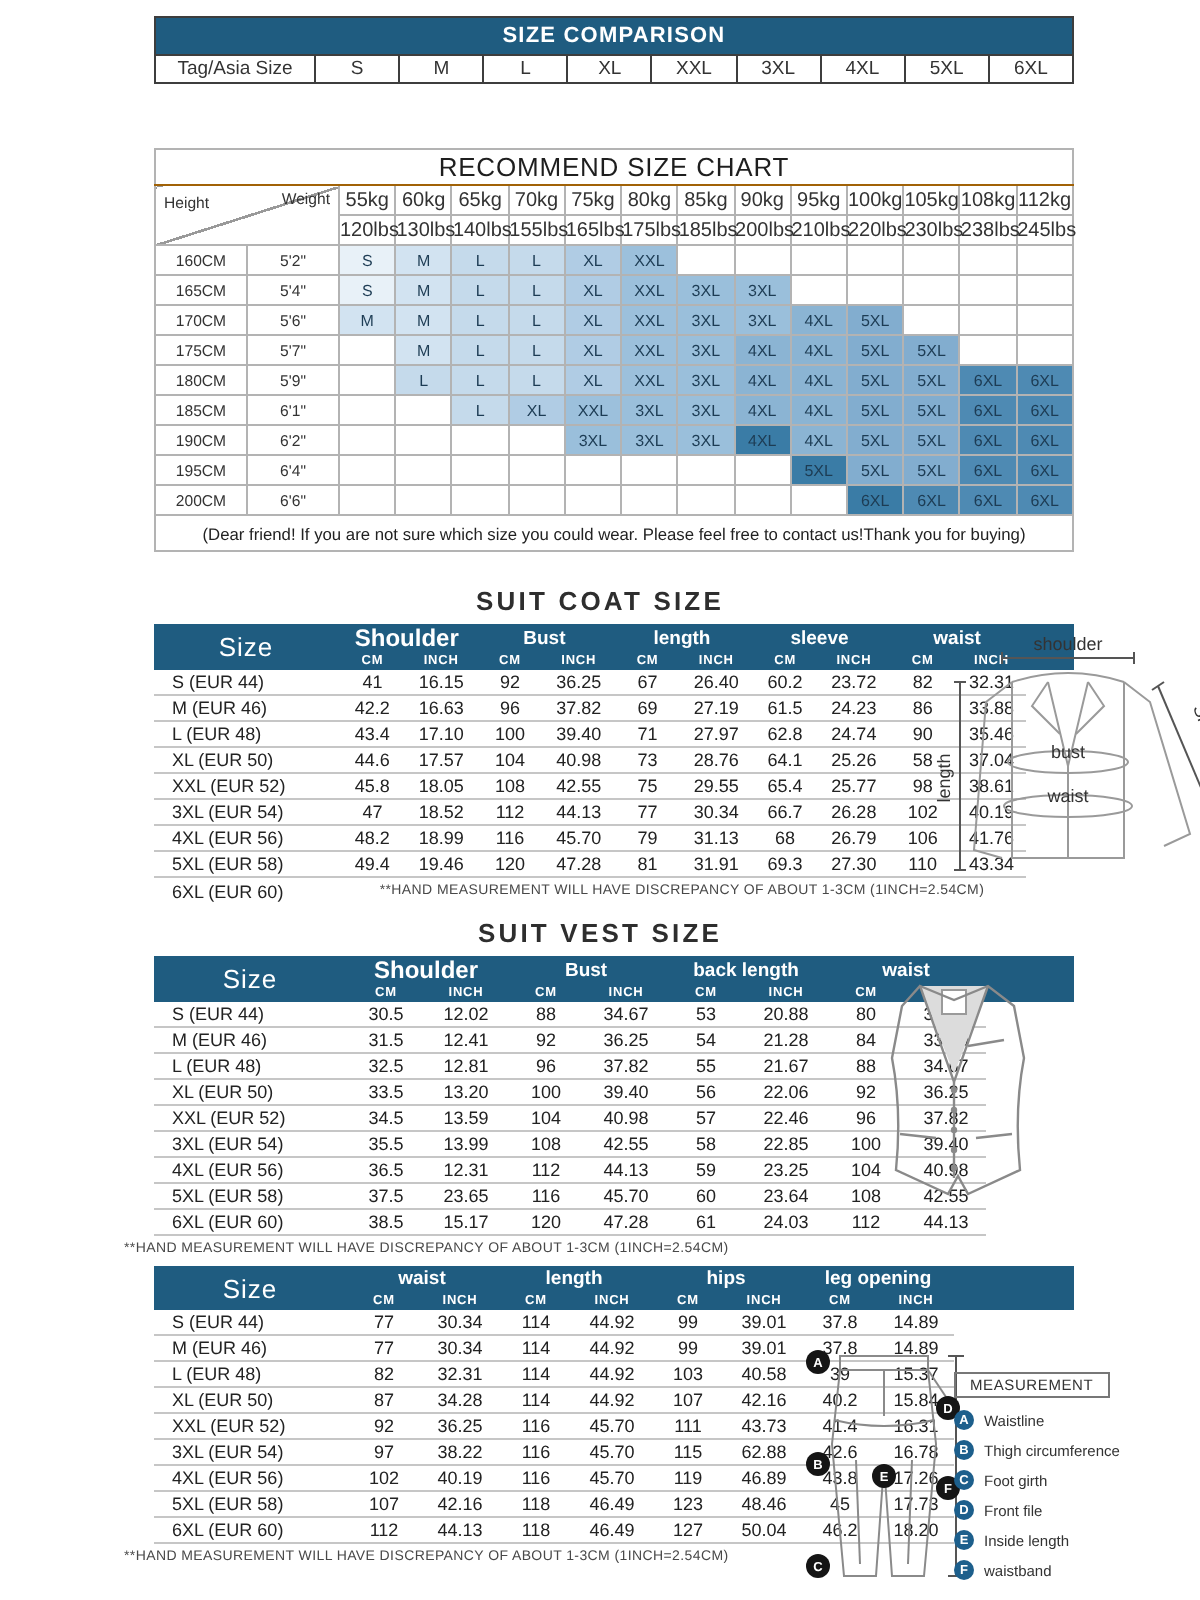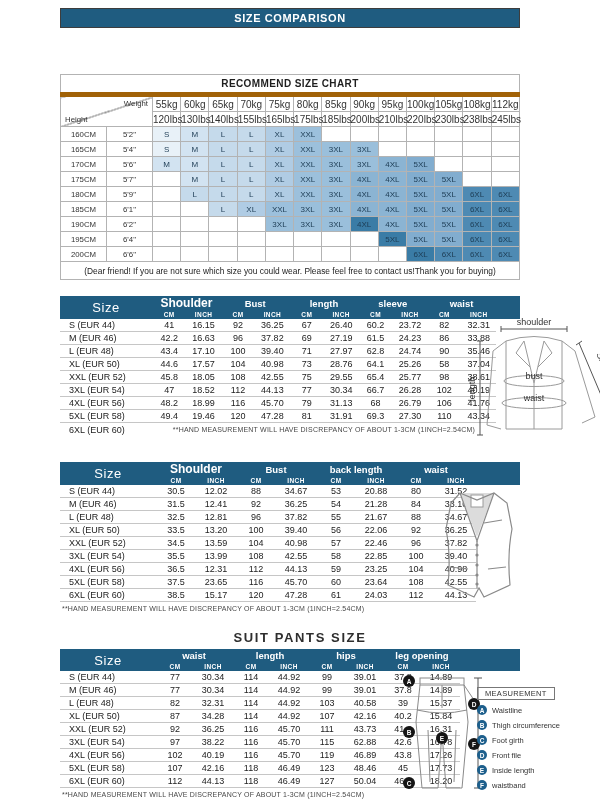--- a/index.html
+++ b/index.html
@@ -1,43 +1,43 @@
 <!DOCTYPE html>
 <html><head>
 <meta charset="utf-8">
 <style>
   html,body{margin:0;padding:0;background:#fff;}
   body{font-family:"Liberation Sans",sans-serif;color:#333;}
   .page{position:relative;width:600px;height:800px;background:#fff;overflow:hidden;}
   section{position:absolute;left:60px;width:480px;}
 
   
-  table{border-collapse:collapse;width:460px;table-layout:fixed;}
+  table{border-collapse:collapse;width:460px;table-layout:fixed;margin-left:17px;}
   th,td{padding:0;font-weight:normal;text-align:center;}
 
   
   #sec-comparison{top:8px;}
   .cmp th,.cmp td{border:1px solid #3d3d3d;height:13px;font-size:9.5px;color:#333;}
   .cmp .cmp-title{background:#1f5c80;color:#fff;font-weight:bold;font-size:11px;height:18px;letter-spacing:.6px;}
   .cmp .cmp-label{font-size:9.5px;}
   .cmp .c-first{width:80px;}
 
   
   #sec-recommend{top:74px;}
   .rec{border:1px solid #777;}
   .rec th,.rec td{border:1px solid #b3b3b3;color:#333;}
-  .rec .rec-title{font-size:10px;font-weight:bold;color:#1e1e1e;height:17px;letter-spacing:.4px;border-bottom:5px solid #a16207;}
+  .rec .rec-title{font-size:13px;font-weight:normal;color:#1e1e1e;height:17px;letter-spacing:.4px;border-bottom:1px solid #a16207;}
   .rec .kg,.rec .lbs{font-size:10px;height:14px;}
   .rec .hcm,.rec .hft{font-size:7.8px;}
   .rec .mcell{font-size:8px;height:14px;color:#1d3c54;}
   .rec .rec-note{font-size:8.4px;height:17px;color:#222;border-top:1px solid #777;}
   .rec .c-h{width:46px;}
   .diag{position:relative;background:linear-gradient(to bottom right,transparent 48.8%,#999 48.8%,#999 51.2%,transparent 51.2%);}
   .diag-w{position:absolute;top:2px;right:4px;font-size:7.8px;}
-  .diag-h{position:absolute;bottom:2px;left:4px;font-size:7.8px;}
+  .diag-h{position:absolute;bottom:16px;left:4px;font-size:7.8px;}
 
   
   #sec-coat{top:293px;}
   #sec-vest{top:459px;}
   #sec-pants{top:630px;}
   .sec-title{margin:0;text-align:center;font-size:13px;font-weight:bold;color:#2e2e2e;letter-spacing:1.6px;height:16px;}
   .sizes{margin-top:3px;}
   .sizes .hdr th{background:#1f5c80;color:#fff;border:none;}
   .sizes .h-size{font-size:13px;font-weight:normal;letter-spacing:.5px;}
   .sizes .h-group{font-size:9.5px;font-weight:bold;height:13px;}
@@ -70,20 +70,32 @@
   <section id="sec-comparison">
     <table class="cmp">
       <colgroup>
           <col class="c-first">
           <col span="9">
         </colgroup>
     <tbody>
           <tr>
             <th class="cmp-title" colspan="10">SIZE COMPARISON</th>
           </tr>
+          <tr>
+            <th class="cmp-label">Tag/Asia Size</th>
+            <td>S</td>
+            <td>M</td>
+            <td>L</td>
+            <td>XL</td>
+            <td>XXL</td>
+            <td>3XL</td>
+            <td>4XL</td>
+            <td>5XL</td>
+            <td>6XL</td>
+          </tr>
         </tbody>
       </table>
   </section>
 
   <section id="sec-recommend">
     <table class="rec">
       <colgroup>
           <col class="c-h" span="2">
           <col span="13">
         </colgroup>
@@ -279,20 +291,21 @@
             <td class="mcell" style="background: rgb(78, 138, 179);">6XL</td>
           </tr>
           <tr>
             <td class="rec-note" colspan="15">(Dear friend! If you are not sure which size you could wear. Please feel free to contact us!Thank you for buying)</td>
           </tr>
         </tbody>
       </table>
   </section>
 
   <section id="sec-coat">
+    <h2 class="sec-title">SUIT COAT SIZE</h2>
     <table class="sizes">
         <colgroup>
           <col style="width: 92px;">
           <col style="width: 34.4px;">
           <col style="width: 34.4px;">
           <col style="width: 34.4px;">
           <col style="width: 34.4px;">
           <col style="width: 34.4px;">
           <col style="width: 34.4px;">
           <col style="width: 34.4px;">
@@ -470,20 +483,21 @@
         <text x="88" y="8">shoulder</text>
         <text x="29" y="72" transform="rotate(-90 29 72)">length</text>
         <text x="161" y="62" transform="rotate(67 161 62)">Sleeve length</text>
         <text x="88" y="62">bust</text>
         <text x="88" y="84">waist</text>
       </g>
     </svg>
   </section>
 
   <section id="sec-vest">
+    <h2 class="sec-title">SUIT VEST SIZE</h2>
     <table class="sizes">
         <colgroup>
           <col style="width: 96px;">
           <col style="width: 40px;">
           <col style="width: 40px;">
           <col style="width: 40px;">
           <col style="width: 40px;">
           <col style="width: 40px;">
           <col style="width: 40px;">
           <col style="width: 40px;">
@@ -635,21 +649,20 @@
         <circle cx="57" cy="60" r="1.6"></circle>
           <circle cx="57" cy="70" r="1.6"></circle>
           <circle cx="57" cy="80" r="1.6"></circle>
           <circle cx="57" cy="90" r="1.6"></circle>
           <circle cx="57" cy="99" r="1.6"></circle>
       </g>
     </svg>
   </section>
 
   <section id="sec-pants">
-    <h2 class="sec-title">SUIT PANTS SIZE</h2>
     <table class="sizes">
         <colgroup>
           <col style="width: 96px;">
           <col style="width: 38px;">
           <col style="width: 38px;">
           <col style="width: 38px;">
           <col style="width: 38px;">
           <col style="width: 38px;">
           <col style="width: 38px;">
           <col style="width: 38px;">

